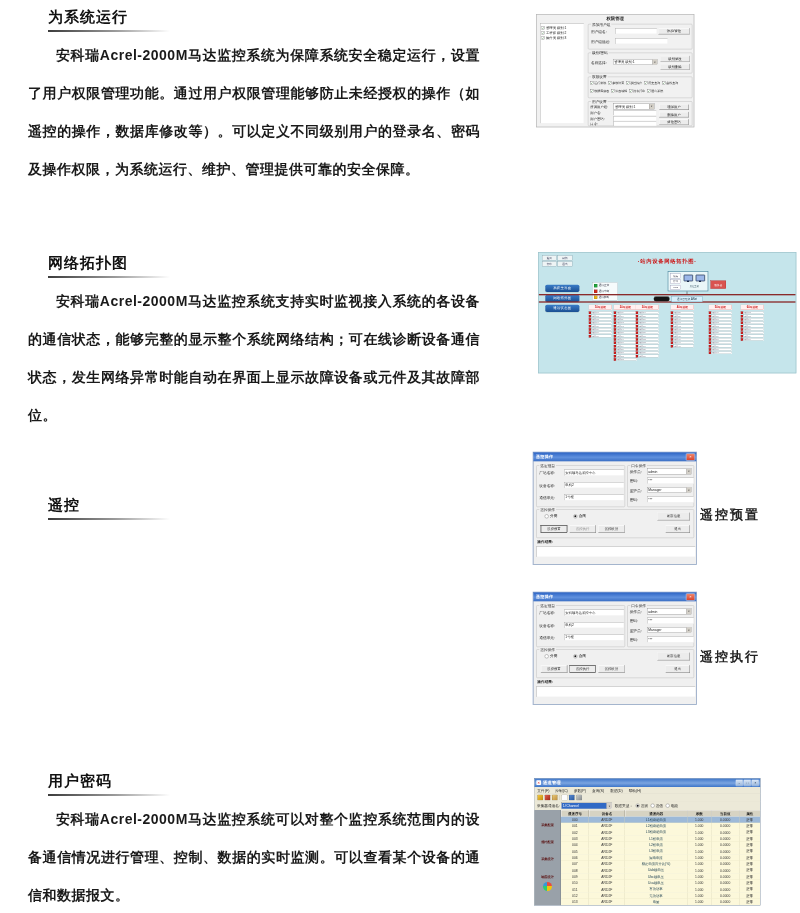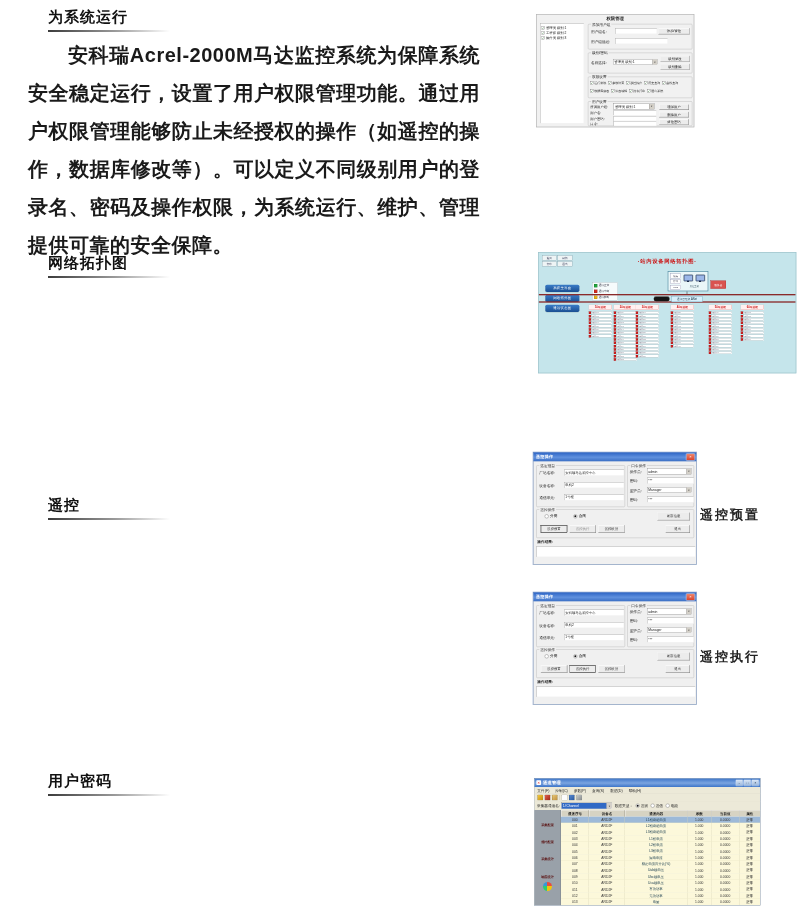--- a/index.html
+++ b/index.html
@@ -2,21 +2,21 @@
 <html><head>
 <meta charset="utf-8">
 <style>
   html,body{margin:0;padding:0;}
   body{font-family:"Liberation Sans","DejaVu Sans",sans-serif;background:#fff;}
   #page{position:relative;width:800px;height:913px;background:#fff;overflow:hidden;}
 
   
   .sec-head{position:absolute;font-size:15px;font-weight:700;color:#111;letter-spacing:1px;}
   .sec-underline{position:absolute;height:2px;width:122px;background:linear-gradient(to right,#3c3c3c,#9a9a9a 55%,rgba(200,200,200,0));}
-  .sec-body{position:absolute;width:452px;font-size:20px;line-height:38px;font-weight:600;color:#1a1a1a;text-indent:2em;text-align:justify;letter-spacing:0.5px;}
+  .sec-body{position:absolute;width:452px;font-size:14px;line-height:38px;font-weight:600;color:#1a1a1a;text-indent:2em;text-align:justify;letter-spacing:0.5px;}
   .shot-caption{position:absolute;font-size:13px;font-weight:600;color:#222;letter-spacing:2px;}
 
   
   .mini{position:absolute;transform:scale(0.33333);transform-origin:0 0;font-family:"Liberation Sans","DejaVu Sans",sans-serif;}
   .grp{position:absolute;border:1px solid #a8a8a8;border-radius:3px;}
   .grp>.lg{position:absolute;top:-7px;left:8px;background:#f0f0f0;padding:0 3px;font-size:11px;color:#222;white-space:nowrap;}
   .sunken{background:#fff;border:1px solid;border-color:#8a8a8a #ececec #ececec #8a8a8a;font-size:10px;color:#222;overflow:hidden;white-space:nowrap;display:flex;align-items:center;padding:0 3px;}
   .b3{background:#ececec;border:1px solid;border-color:#fafafa #6a6a6a #6a6a6a #fafafa;box-shadow:inset -1px -1px 0 #b8b8b8,inset 1px 1px 0 #fff;font-size:10px;color:#222;display:flex;align-items:center;justify-content:center;white-space:nowrap;overflow:hidden;}
   .b3.emph{border-color:#222;box-shadow:inset 0 0 0 1px #555;}
   .lbl{position:absolute;font-size:11px;color:#222;white-space:nowrap;}
@@ -219,20 +219,21 @@
       <span class="lbl" style="left:6px;top:60px;font-size:10px;">口令:</span>
       <div class="sunken" style="position:absolute;left:76px;top:58px;width:120px;height:13px;"></div>
       <div class="b3" style="position:absolute;left:212px;top:8px;width:88px;height:15px;">增加用户</div>
       <div class="b3" style="position:absolute;left:212px;top:30px;width:88px;height:15px;">删除用户</div>
       <div class="b3" style="position:absolute;left:212px;top:52px;width:88px;height:15px;">修改密码</div>
     </div>
   </div>
 
   <div class="sec-head" style="left:48px;top:254px;">网络拓扑图</div>
   <div class="sec-underline" style="left:48px;top:276px;"></div>
+  <div class="sec-body" style="left:28px;top:282px;">安科瑞Acrel-2000M马达监控系统支持实时监视接入系统的各设备的通信状态，能够完整的显示整个系统网络结构；可在线诊断设备通信状态，发生网络异常时能自动在界面上显示故障设备或元件及其故障部位。</div>
 
   <div class="mini" id="topo-shot">
     <div id="topo-corner">
       <div class="tcb">返回</div>
         <div class="tcb">刷新</div>
         <div class="tcb">打印</div>
         <div class="tcb">退出</div>
     </div>
     <div id="topo-title">·站内设备网络拓扑图·</div>
 
@@ -676,20 +677,21 @@
       <div class="b3" style="position:absolute;left:362px;top:8px;width:96px;height:22px;">刷新信息</div>
       <div class="b3" style="position:absolute;left:386px;top:46px;width:72px;height:22px;">退出</div>
     </div>
     <span class="lbl" style="left:12px;top:262px;font-weight:700;">操作结果:</span>
     <div class="sunken" style="position:absolute;left:9px;top:282px;width:469px;height:30px;"></div>
   </div>
   <div class="shot-caption" style="left:700px;top:648px;">遥控执行</div>
 
   <div class="sec-head" style="left:48px;top:772px;">用户密码</div>
   <div class="sec-underline" style="left:48px;top:794px;"></div>
+  <div class="sec-body" style="left:28px;top:800px;">安科瑞Acrel-2000M马达监控系统可以对整个监控系统范围内的设备通信情况进行管理、控制、数据的实时监测。可以查看某个设备的通信和数据报文。</div>
 
   <div class="mini" id="comm-shot">
     <div id="comm-tb">
       <span id="comm-appicon"></span>
       <span id="comm-title">通道管理</span>
     </div>
     <div id="comm-winbtns">
       <span class="wbtn">−</span>
       <span class="wbtn">□</span>
       <span class="wbtn">×</span>

